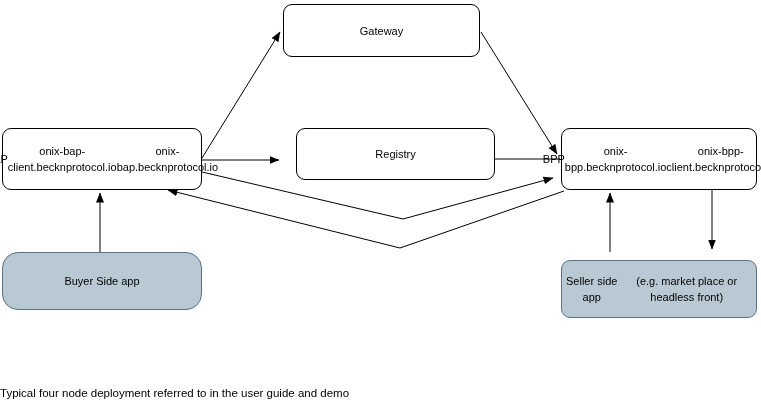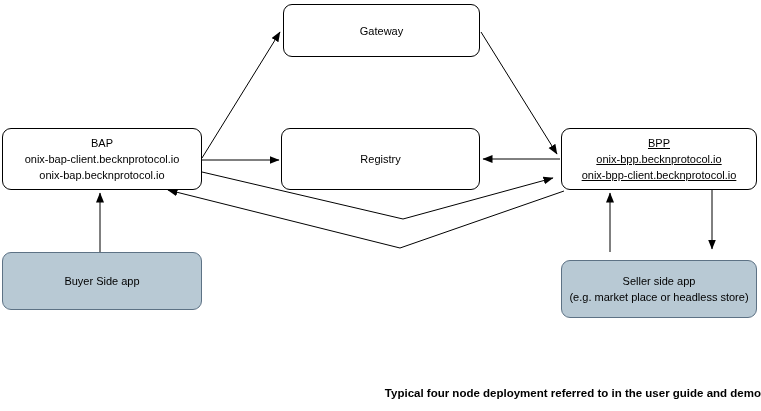--- a/index.html
+++ b/index.html
@@ -16,47 +16,46 @@
     left: 0; top: 0;
     width: 761px; height: 411px;
   }
   .node {
     position: absolute;
     box-sizing: border-box;
     border: 1px solid var(--service-border, #000000);
     border-radius: 9px;
     background: var(--service-fill, #ffffff);
     display: flex;
-    flex-direction: column;
+    flex-direction: row;
     align-items: center;
     justify-content: center;
     text-align: center;
     font-size: 11px;
     line-height: 16px;
     color: #000000;
     padding: 2px;
   }
   .node.app {
     background: var(--app-fill, #b8c9d4);
     border-color: var(--app-border, #5d7285);
   }
   #node-gateway  { left: 283px; top: 4px;   width: 197px; height: 53px; }
   #node-bap      { left: 2px;   top: 128px; width: 200px; height: 62px; }
-  #node-registry { left: 281px; top: 128px; width: 199px; height: 62px; }
-  #node-bpp      { left: 561px; top: 128px; width: 196px; height: 62px; text-decoration: underline; }
-  #node-buyer    { left: 2px;   top: 252px; width: 200px; height: 58px; }
+  #node-registry { left: 296px; top: 128px; width: 199px; height: 52px; }
+  #node-bpp      { left: 561px; top: 128px; width: 196px; height: 62px; }
+  #node-buyer    { left: 2px;   top: 252px; width: 200px; height: 58px; border-radius: 16px; }
   #node-seller   { left: 561px; top: 260px; width: 196px; height: 58px; }
   .caption {
     position: absolute;
     left: 0; right: 0;
     top: 387px;
-    text-align: right;
+    text-align: left;
     font-size: 11.5px;
     color: #000000;
-    font-weight: bold;
   }
 </style>
 </head>
 <body>
 
 <div class="canvas">
 
   <svg class="arrows" viewBox="0 0 761 411" xmlns="http://www.w3.org/2000/svg">
     <defs>
       <marker id="arr" markerWidth="12" markerHeight="10" refX="9.5" refY="4" orient="auto" markerUnits="userSpaceOnUse">
@@ -93,18 +92,18 @@
     <div>onix-bpp.becknprotocol.io</div>
     <div>onix-bpp-client.becknprotocol.io</div>
   </div>
 
   <div class="node app" id="node-buyer">
     <div>Buyer Side app</div>
   </div>
 
   <div class="node app" id="node-seller">
     <div>Seller side app</div>
-    <div>(e.g. market place or headless store)</div>
+    <div>(e.g. market place or headless front)</div>
   </div>
 
   <div class="caption">Typical four node deployment referred to in the user guide and demo</div>
 
 </div>
 
 </body></html>

